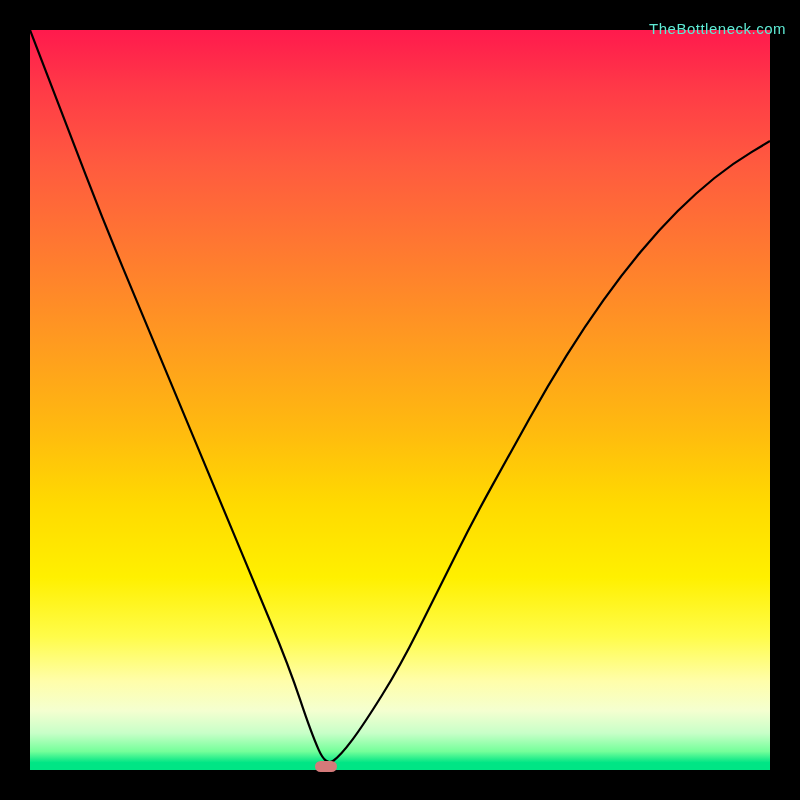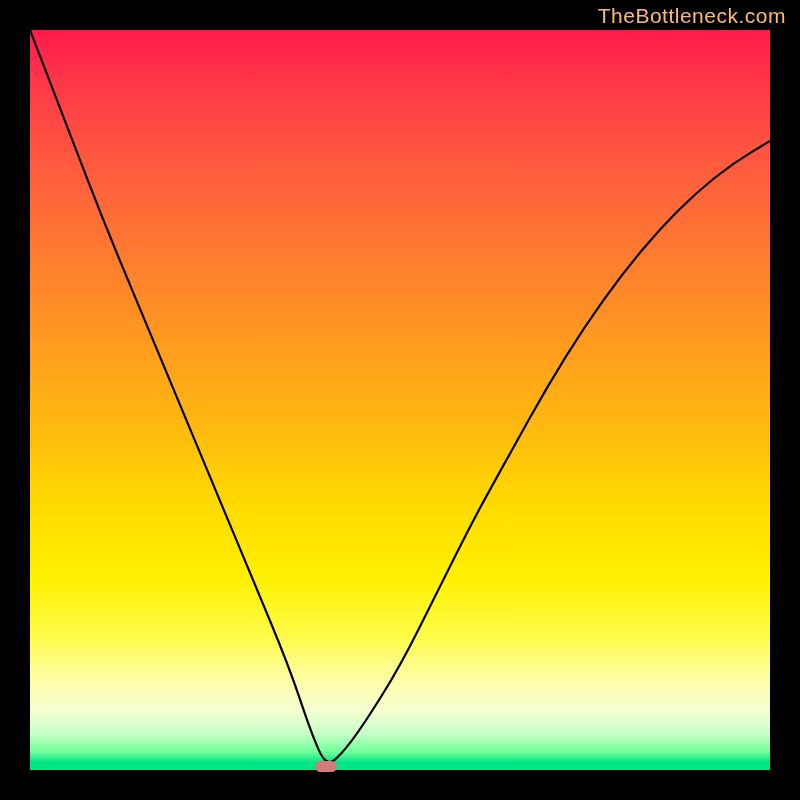--- a/index.html
+++ b/index.html
@@ -7,24 +7,24 @@
     padding: 0;
     width: 800px;
     height: 800px;
     background: #000;
     position: relative;
     overflow: hidden;
     font-family: Arial, sans-serif;
   }
   .watermark {
     position: absolute;
-    top: 4px;
+    top: 20px;
     right: 14px;
-    color: #fdba74;
-    font-size: 21px;
+    color: #5eead4;
+    font-size: 15px;
     font-weight: 500;
     z-index: 20;
     letter-spacing: 0.5px;
   }
   .chart-area {
     position: absolute;
     top: 30px;
     left: 30px;
     width: 740px;
     height: 740px;

